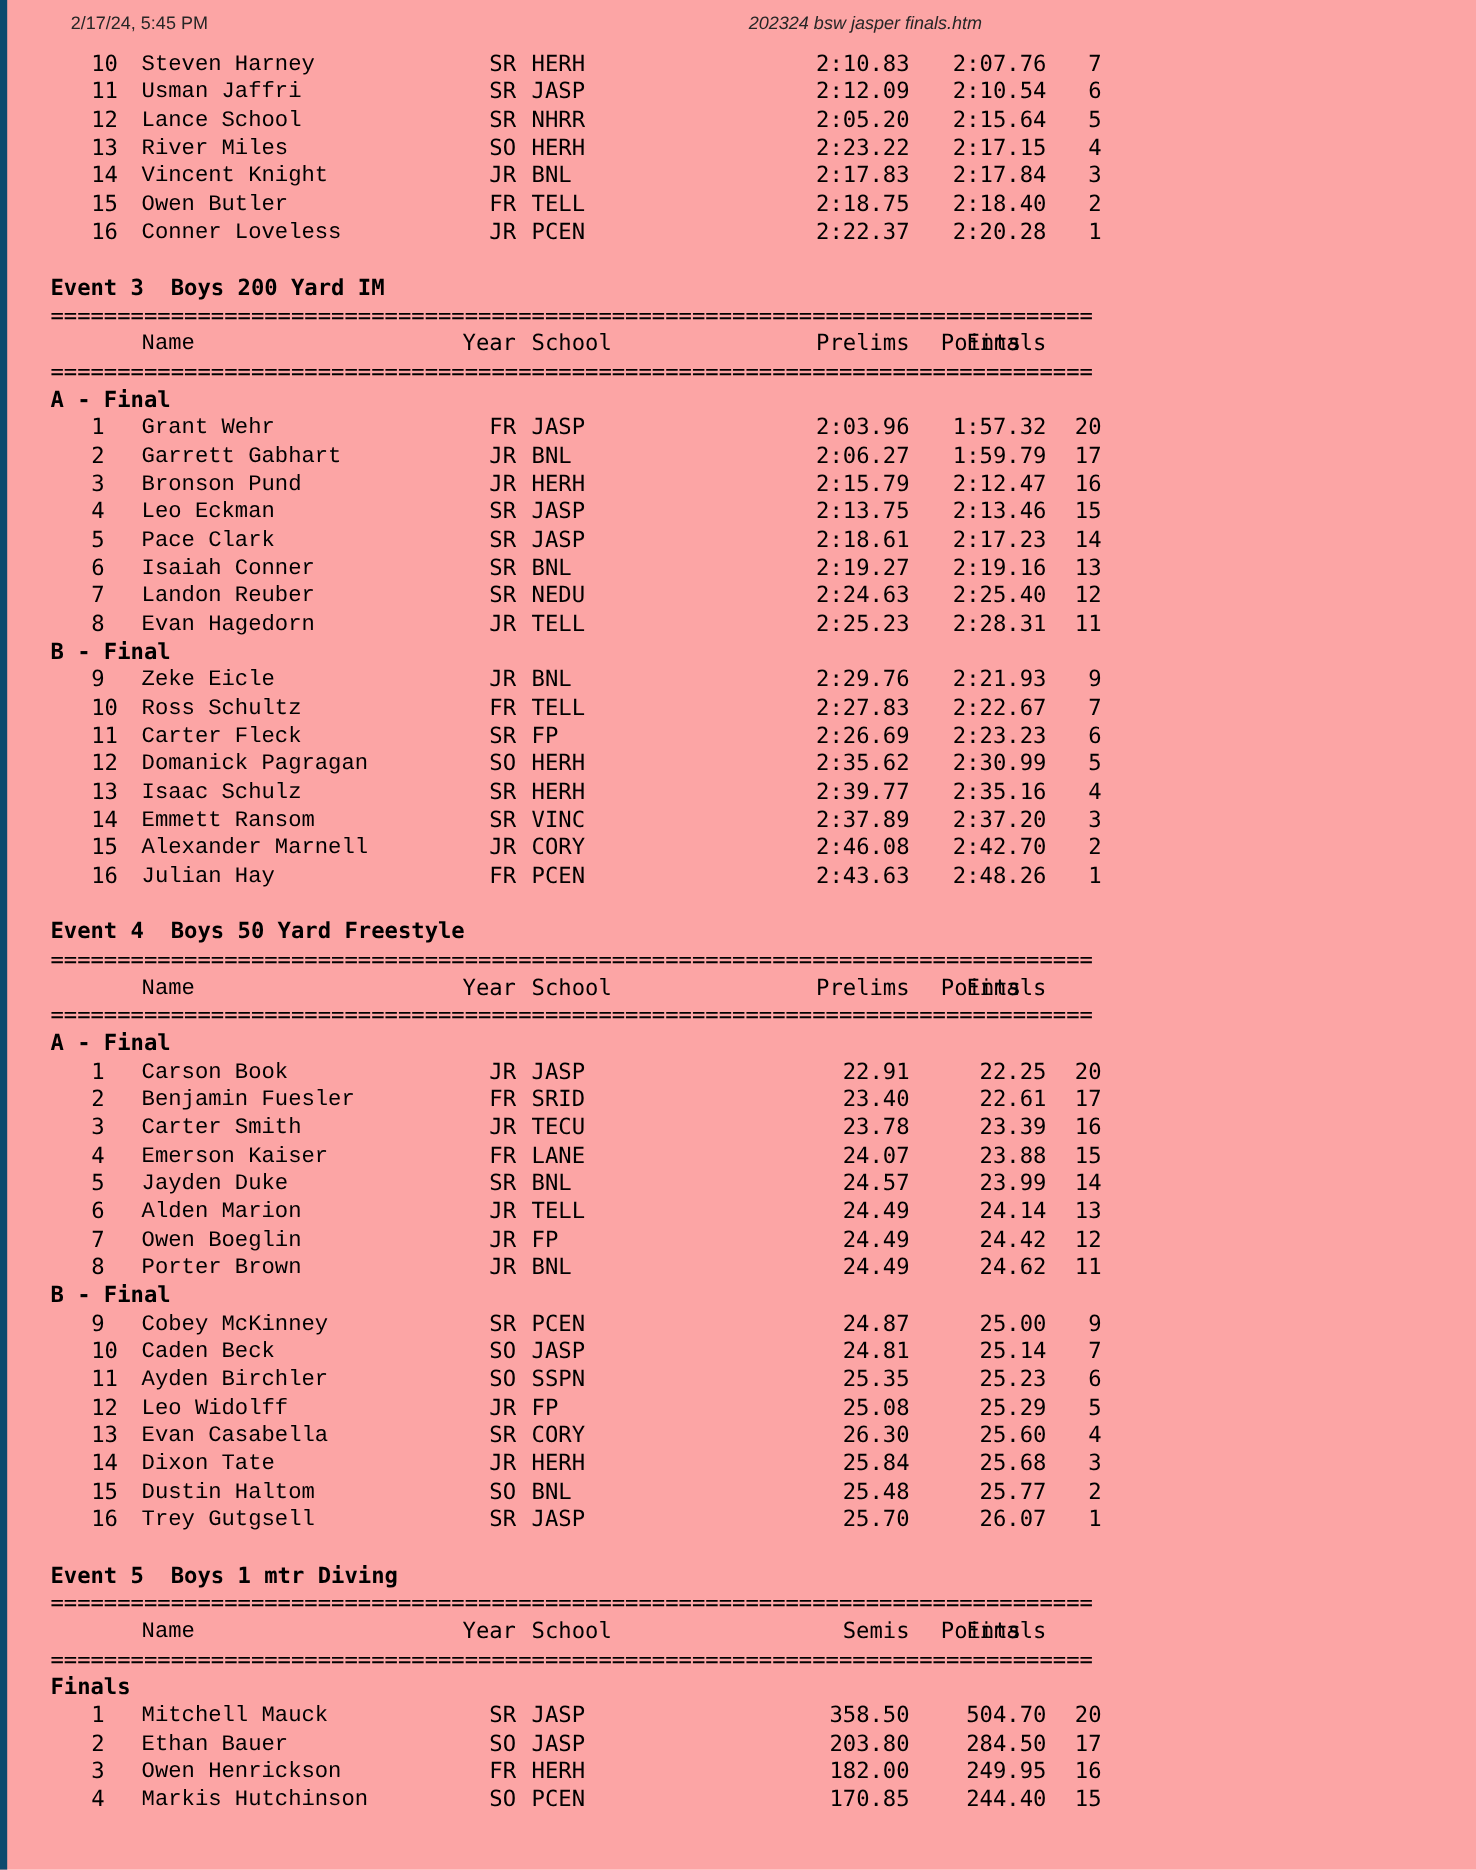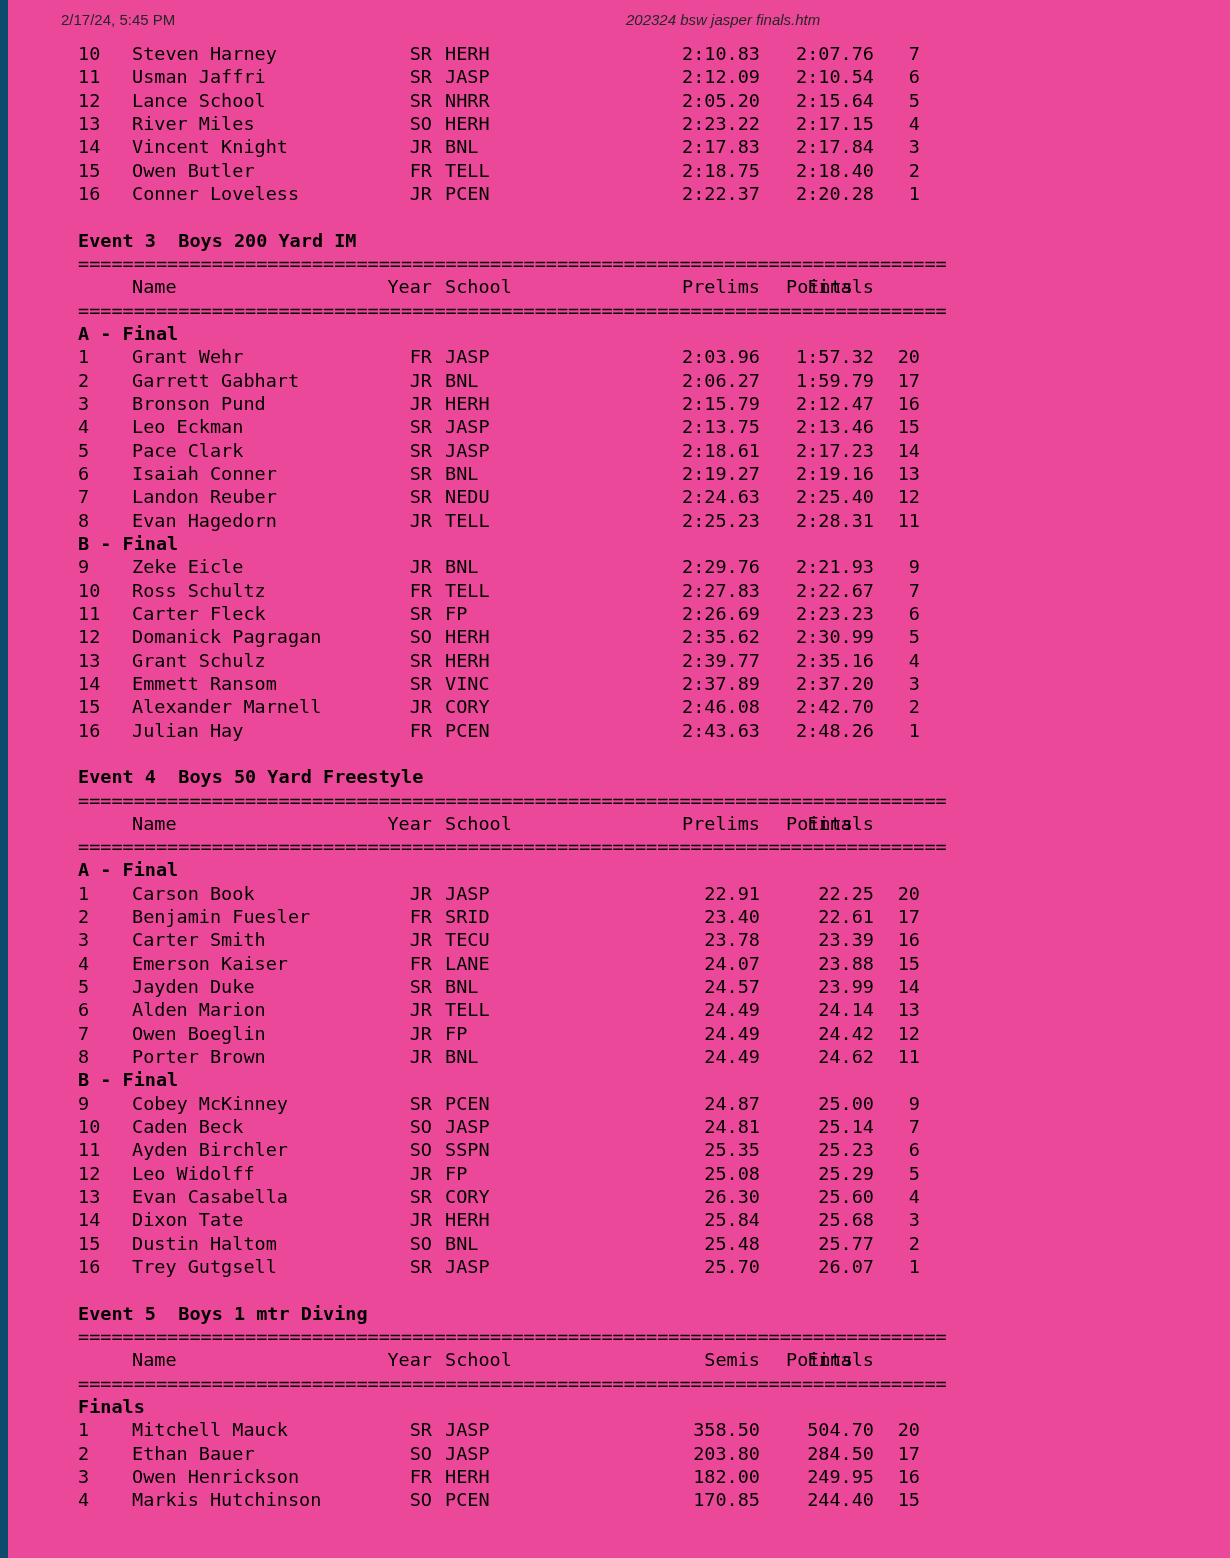--- a/index.html
+++ b/index.html
@@ -1,31 +1,31 @@
 <!DOCTYPE html>
 <html><head>
 <meta charset="utf-8">
 <style>
   html,body{margin:0;padding:0;background:#ffffff;}
   body{width:1230px;height:1558px;overflow:hidden;position:relative;
        font-family:"DejaVu Sans Mono","Liberation Mono",monospace;color:#000;}
-  .page{position:absolute;inset:0;border-left:8px solid #0c4a6e;background:#ec4899;}
+  .page{position:absolute;inset:0;border-left:6px solid #0c4a6e;background:#fca5a5;}
   .print-header{position:absolute;top:11px;left:0;right:0;height:22px;
        font-family:"Liberation Sans",sans-serif;font-size:15px;color:#262626;}
   .ph-date{position:absolute;left:53px;top:0;white-space:pre;}
   .ph-title{position:absolute;left:618px;top:0;white-space:pre;font-style:italic;}
   #report{position:absolute;top:42px;left:0;right:0;}
   .line{position:relative;height:23.33px;line-height:23.33px;white-space:pre;
         font-size:18.5px;}
-  .head,.sep{padding-left:70px;}
+  .head,.sep{padding-left:36px;}
   .bold{font-weight:700;}
   .sep{overflow:hidden;}
   .c{position:absolute;top:0;}
   .rank   {left:70px;  width:31px;  text-align:left;}
-  .name   {left:124px;}
+  .name   {left:112px;font-family:Liberation Mono, monospace;}
   .year   {left:340px; width:84px;  text-align:right;}
   .school {left:437px;}
   .qual   {left:590px; width:162px; text-align:right;}
   .finals {left:704px; width:162px; text-align:right;}
   .points {left:750px; width:162px; text-align:right;}
   .pointsh{left:778px; width:162px; }
 </style>
 </head>
 <body>
 
@@ -54,21 +54,21 @@
       <div class="line"><span class="c rank">4</span><span class="c name">Leo Eckman</span><span class="c year">SR</span><span class="c school">JASP</span><span class="c qual">2:13.75</span><span class="c finals">2:13.46</span><span class="c points">15</span></div>
       <div class="line"><span class="c rank">5</span><span class="c name">Pace Clark</span><span class="c year">SR</span><span class="c school">JASP</span><span class="c qual">2:18.61</span><span class="c finals">2:17.23</span><span class="c points">14</span></div>
       <div class="line"><span class="c rank">6</span><span class="c name">Isaiah Conner</span><span class="c year">SR</span><span class="c school">BNL</span><span class="c qual">2:19.27</span><span class="c finals">2:19.16</span><span class="c points">13</span></div>
       <div class="line"><span class="c rank">7</span><span class="c name">Landon Reuber</span><span class="c year">SR</span><span class="c school">NEDU</span><span class="c qual">2:24.63</span><span class="c finals">2:25.40</span><span class="c points">12</span></div>
       <div class="line"><span class="c rank">8</span><span class="c name">Evan Hagedorn</span><span class="c year">JR</span><span class="c school">TELL</span><span class="c qual">2:25.23</span><span class="c finals">2:28.31</span><span class="c points">11</span></div>
       <div class="line bold head">B - Final</div>
       <div class="line"><span class="c rank">9</span><span class="c name">Zeke Eicle</span><span class="c year">JR</span><span class="c school">BNL</span><span class="c qual">2:29.76</span><span class="c finals">2:21.93</span><span class="c points">9</span></div>
       <div class="line"><span class="c rank">10</span><span class="c name">Ross Schultz</span><span class="c year">FR</span><span class="c school">TELL</span><span class="c qual">2:27.83</span><span class="c finals">2:22.67</span><span class="c points">7</span></div>
       <div class="line"><span class="c rank">11</span><span class="c name">Carter Fleck</span><span class="c year">SR</span><span class="c school">FP</span><span class="c qual">2:26.69</span><span class="c finals">2:23.23</span><span class="c points">6</span></div>
       <div class="line"><span class="c rank">12</span><span class="c name">Domanick Pagragan</span><span class="c year">SO</span><span class="c school">HERH</span><span class="c qual">2:35.62</span><span class="c finals">2:30.99</span><span class="c points">5</span></div>
-      <div class="line"><span class="c rank">13</span><span class="c name">Grant Schulz</span><span class="c year">SR</span><span class="c school">HERH</span><span class="c qual">2:39.77</span><span class="c finals">2:35.16</span><span class="c points">4</span></div>
+      <div class="line"><span class="c rank">13</span><span class="c name">Isaac Schulz</span><span class="c year">SR</span><span class="c school">HERH</span><span class="c qual">2:39.77</span><span class="c finals">2:35.16</span><span class="c points">4</span></div>
       <div class="line"><span class="c rank">14</span><span class="c name">Emmett Ransom</span><span class="c year">SR</span><span class="c school">VINC</span><span class="c qual">2:37.89</span><span class="c finals">2:37.20</span><span class="c points">3</span></div>
       <div class="line"><span class="c rank">15</span><span class="c name">Alexander Marnell</span><span class="c year">JR</span><span class="c school">CORY</span><span class="c qual">2:46.08</span><span class="c finals">2:42.70</span><span class="c points">2</span></div>
       <div class="line"><span class="c rank">16</span><span class="c name">Julian Hay</span><span class="c year">FR</span><span class="c school">PCEN</span><span class="c qual">2:43.63</span><span class="c finals">2:48.26</span><span class="c points">1</span></div>
       <div class="line"></div>
       <div class="line bold head">Event 4  Boys 50 Yard Freestyle</div>
       <div class="line sep">==============================================================================</div>
       <div class="line"><span class="c name">Name</span><span class="c year">Year</span><span class="c school">School</span><span class="c qual">Prelims</span><span class="c finals">Finals</span><span class="c pointsh">Points</span></div>
       <div class="line sep">==============================================================================</div>
       <div class="line bold head">A - Final</div>
       <div class="line"><span class="c rank">1</span><span class="c name">Carson Book</span><span class="c year">JR</span><span class="c school">JASP</span><span class="c qual">22.91</span><span class="c finals">22.25</span><span class="c points">20</span></div>

